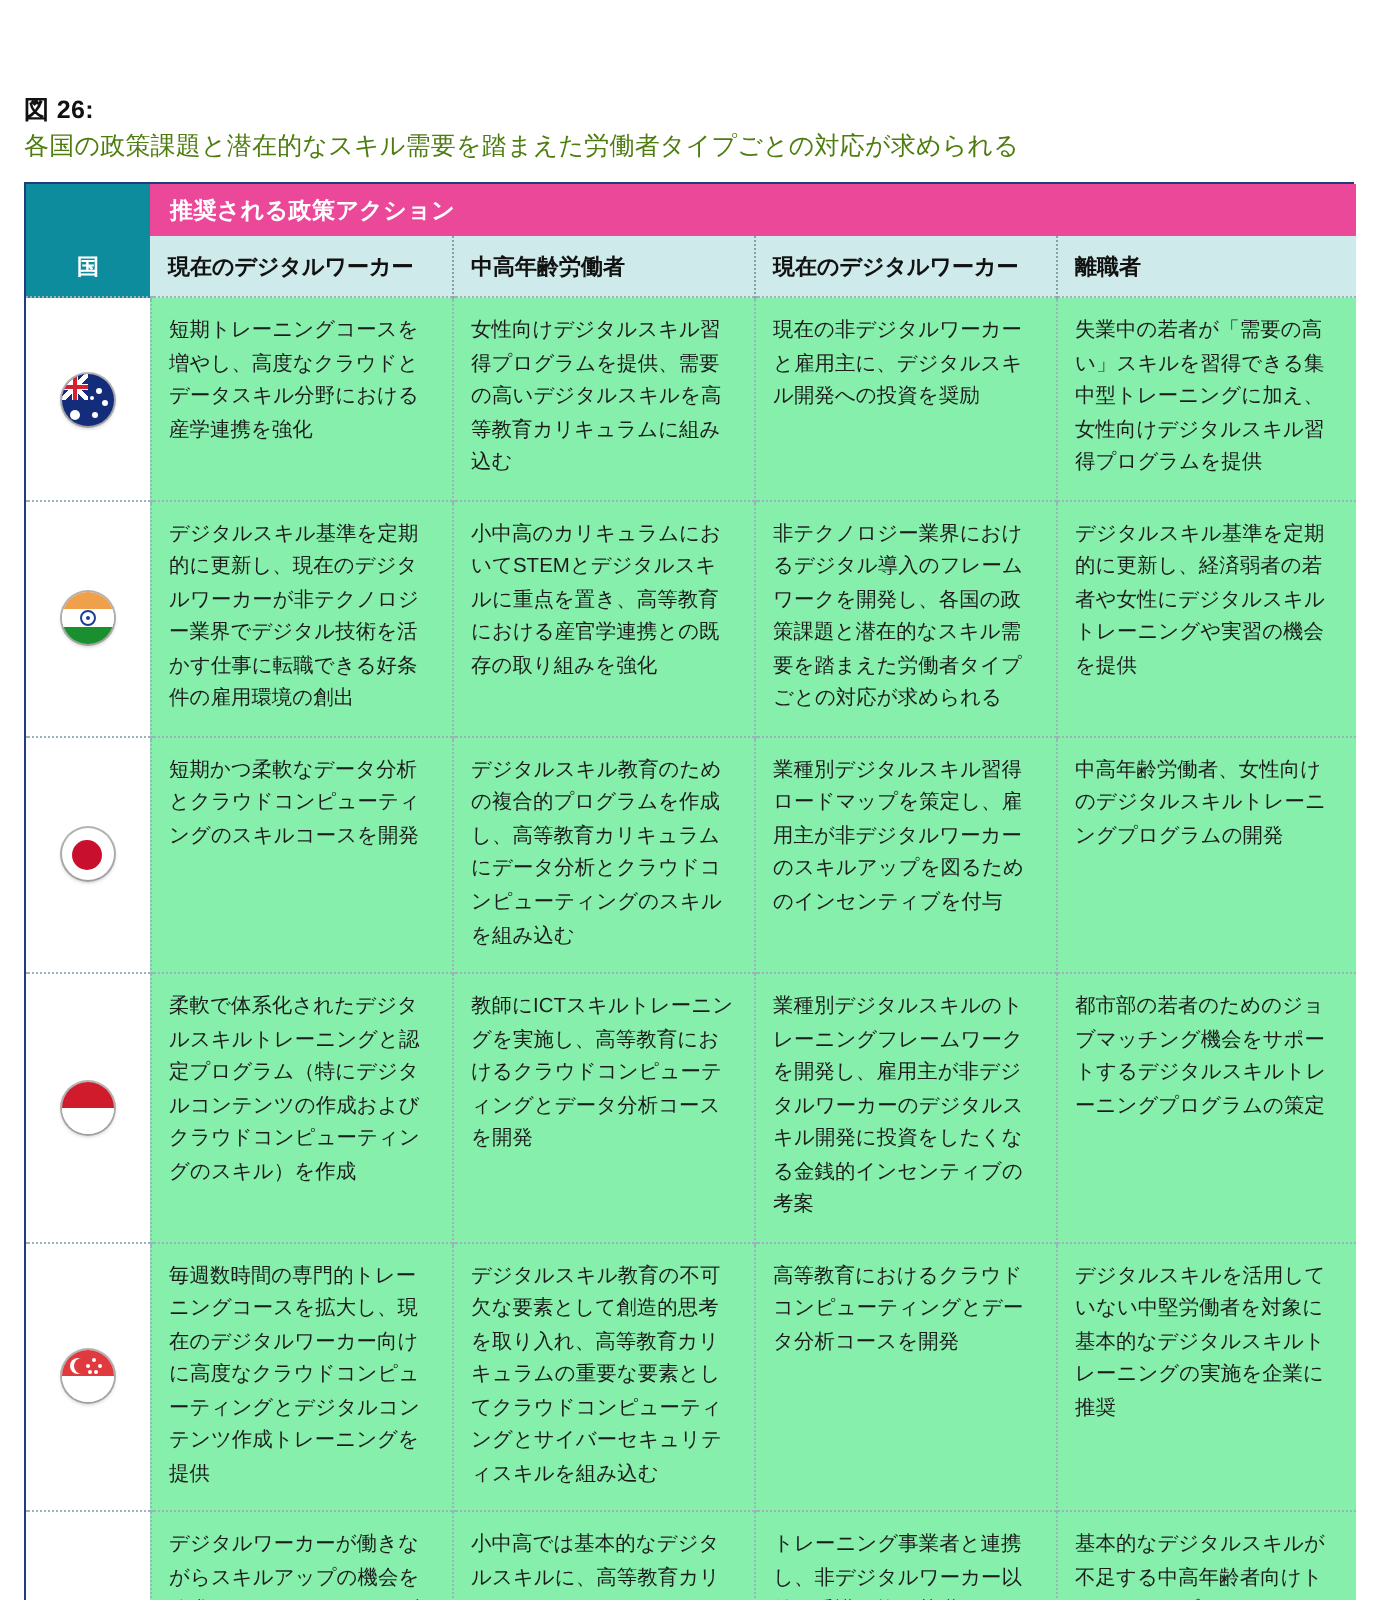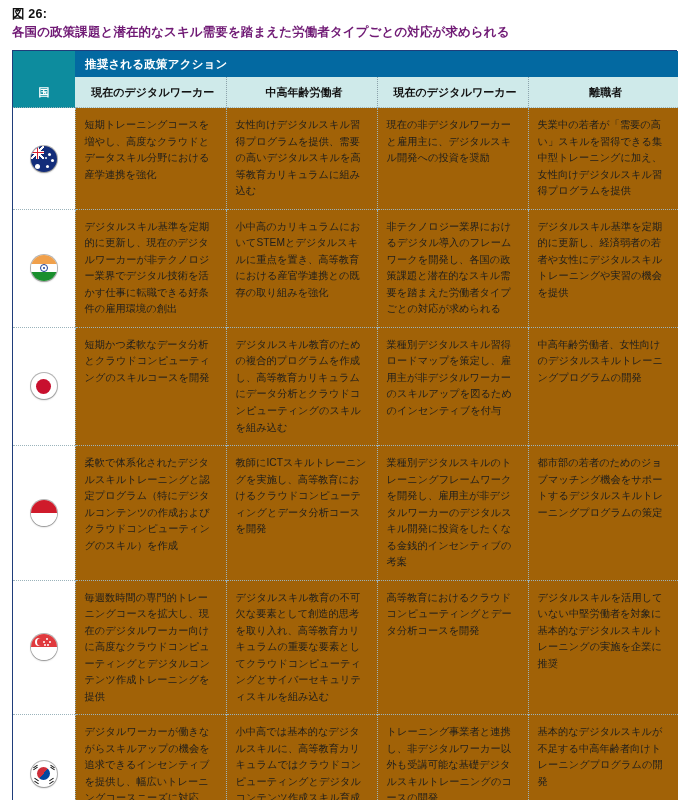--- a/index.html
+++ b/index.html
@@ -18,74 +18,74 @@
   .page {
     position: relative;
     width: 689px;
     height: 800px;
     box-sizing: border-box;
     padding: 0 12px;
   }
 
   
   .caption {
-    padding-top: 5px;
+    padding-top: 15px;
     line-height: 1.45;
+    margin-top: 31px;
   }
   .caption-num {
     display: block;
     font-size: 12.5px;
     font-weight: bold;
     color: #111111;
     letter-spacing: 0.2px;
   }
   .caption-title {
     display: block;
     font-size: 12.5px;
-    font-weight: bold;
-    color: #701a75;
+    font-weight: normal;
+    color: #4d7c0f;
     letter-spacing: 0.1px;
   }
 
   
   .table-wrap {
     margin-top: 9px;
     border: 1.5px solid #1f3d7a;
     background: #ffffff;
     box-sizing: border-box;
     width: 665px;
   }
 
   table.matrix {
     border-collapse: collapse;
     width: 100%;
     table-layout: fixed;
   }
 
   
   .hdr-band td {
-    background: #0369a1;
+    background: #ec4899;
     padding: 0;
     height: 26px;
     vertical-align: middle;
   }
   .hdr-band td.group-title {
     color: #ffffff;
     font-size: 11.5px;
     font-weight: bold;
     padding-left: 10px;
     letter-spacing: 0.2px;
   }
 
   
   .hdr-sub td {
     padding: 0;
     height: 30px;
     vertical-align: middle;
-    text-align: center;
   }
   .hdr-sub td.country-head {
     background: #0d8c9e;
     color: #ffffff;
     font-size: 11px;
     font-weight: bold;
     text-align: center;
     vertical-align: middle;
   }
   .hdr-sub td.colhead {
@@ -106,21 +106,21 @@
     background: #0d8c9e;
   }
 
   
   tr.data-row td {
     vertical-align: top;
     padding: 9px 9px 9px 9px;
     font-size: 10.2px;
     line-height: 1.62;
     color: #1d1d1d;
-    background: #a16207;
+    background: #86efac;
     border-top: 1px dotted #9bb3bb;
     border-left: 1px dotted #9bb3bb;
     letter-spacing: 0.05px;
   }
   tr.data-row td.flag-cell {
     background: #ffffff;
     border-left: none;
     text-align: center;
     vertical-align: middle;
     padding: 4px 0;

